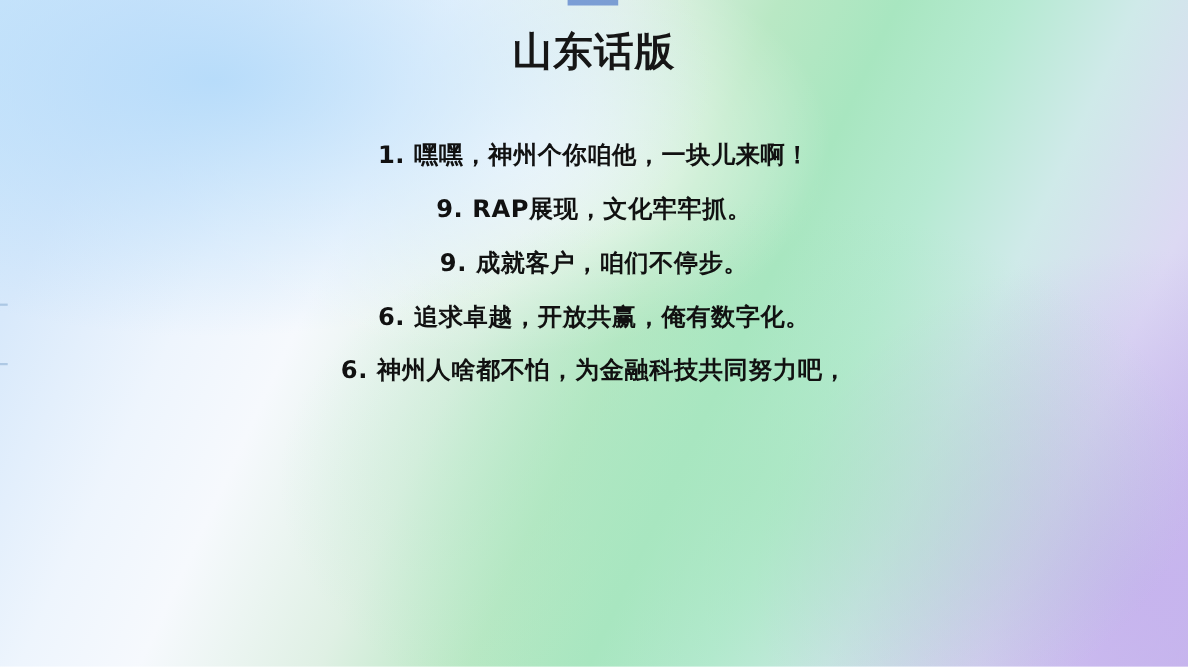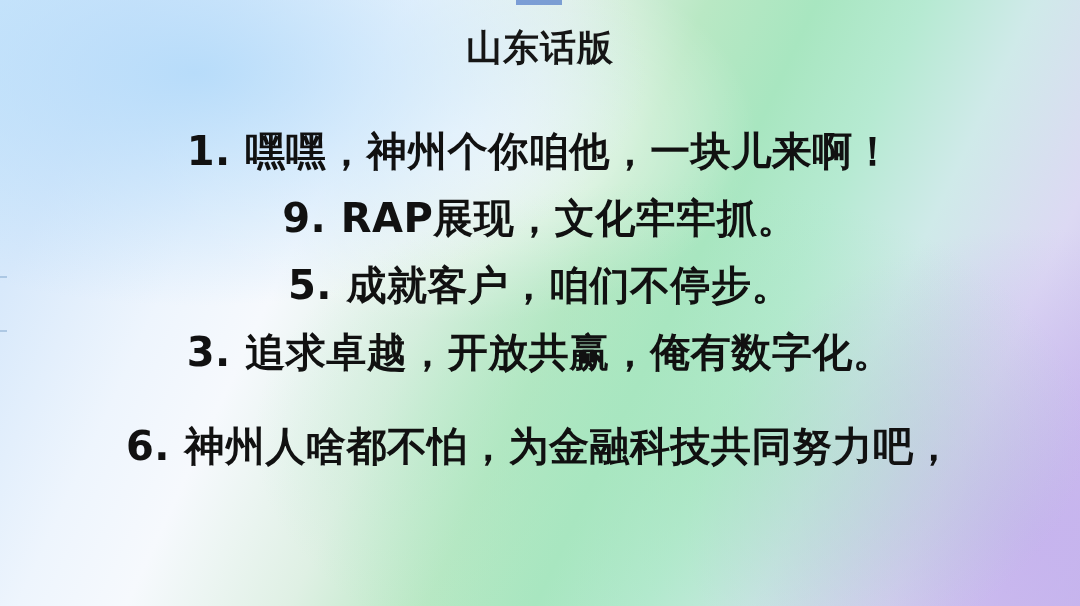--- a/index.html
+++ b/index.html
@@ -62,35 +62,34 @@
     line-height: 1.2;
   }
   .lines {
     margin-top: 62px;
     width: 100%;
     display: flex;
     flex-direction: column;
     align-items: center;
   }
   .line {
-    font-size: 40px;
+    font-size: 22px;
     font-weight: 700;
     color: #111111;
     line-height: 1.0;
     margin-bottom: 27px;
     text-align: center;
     white-space: nowrap;
     letter-spacing: 0.5px;
   }
   .line:last-child {
     margin-bottom: 0;
   }
   .line-6a {
     margin-bottom: 20px;
-    margin-top: 27px;
   }
   
   .edge-mark {
     position: absolute;
     left: 0;
     width: 7px;
     background: rgba(120, 160, 200, 0.45);
     z-index: 3;
   }
   .edge-mark.m1 { top: 276px; height: 2px; }
@@ -112,18 +111,18 @@
   <div class="top-nick"></div>
   <div class="edge-mark m1"></div>
   <div class="edge-mark m2"></div>
 
   <div class="content">
     <div class="title">山东话版</div>
 
     <div class="lines">
       <div class="line">1. 嘿嘿，神州个你咱他，一块儿来啊！</div>
       <div class="line">9. RAP展现，文化牢牢抓。</div>
-      <div class="line">5. 成就客户，咱们不停步。</div>
-      <div class="line">3. 追求卓越，开放共赢，俺有数字化。</div>
+      <div class="line">9. 成就客户，咱们不停步。</div>
+      <div class="line">6. 追求卓越，开放共赢，俺有数字化。</div>
       <div class="line line-6a">6. 神州人啥都不怕，为金融科技共同努力吧，</div>
     </div>
   </div>
 </div>
 
 </body></html>

